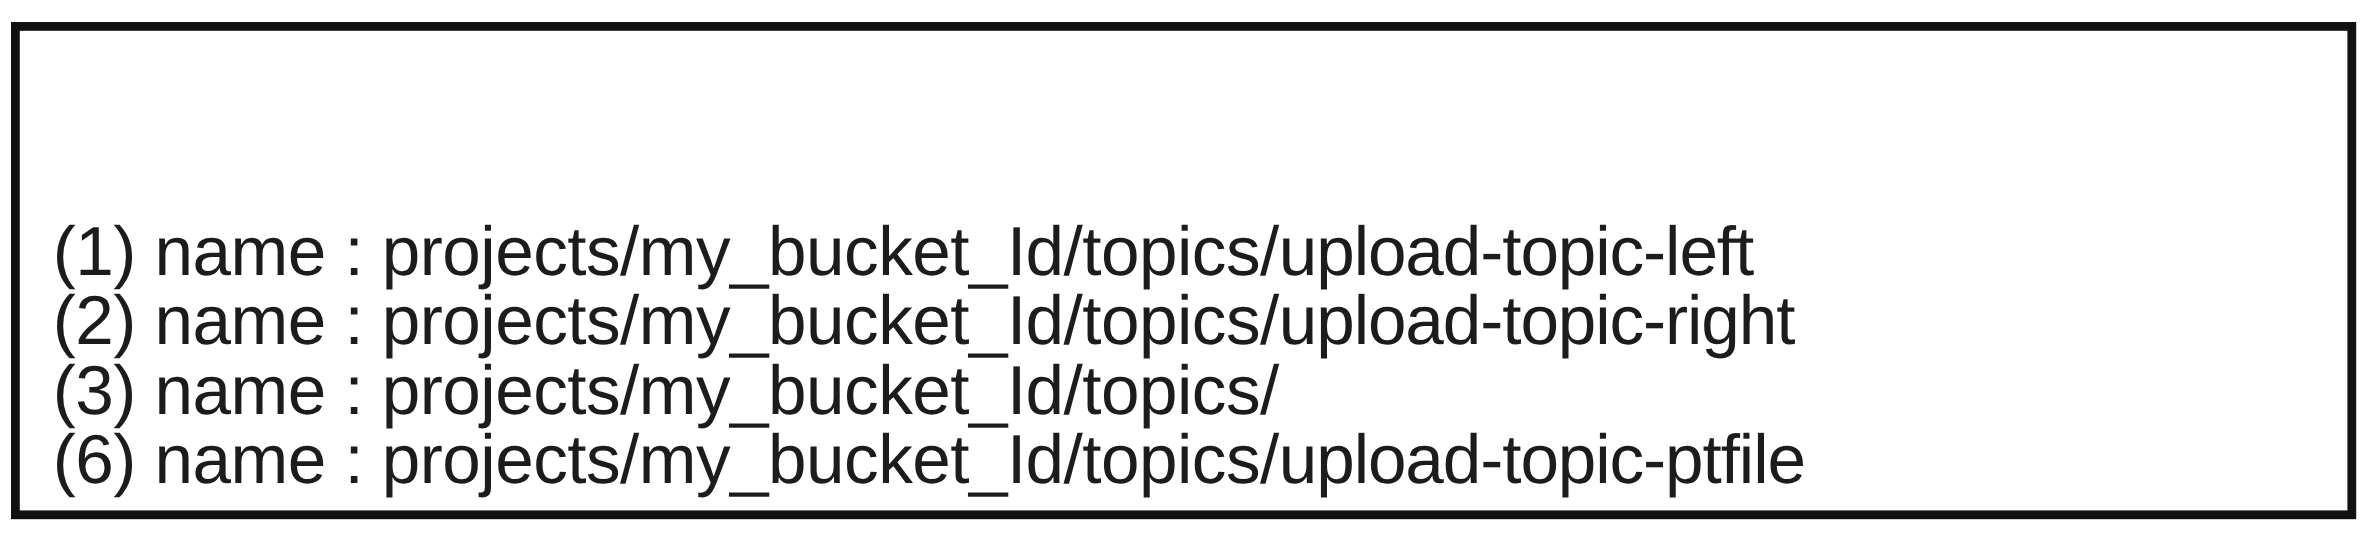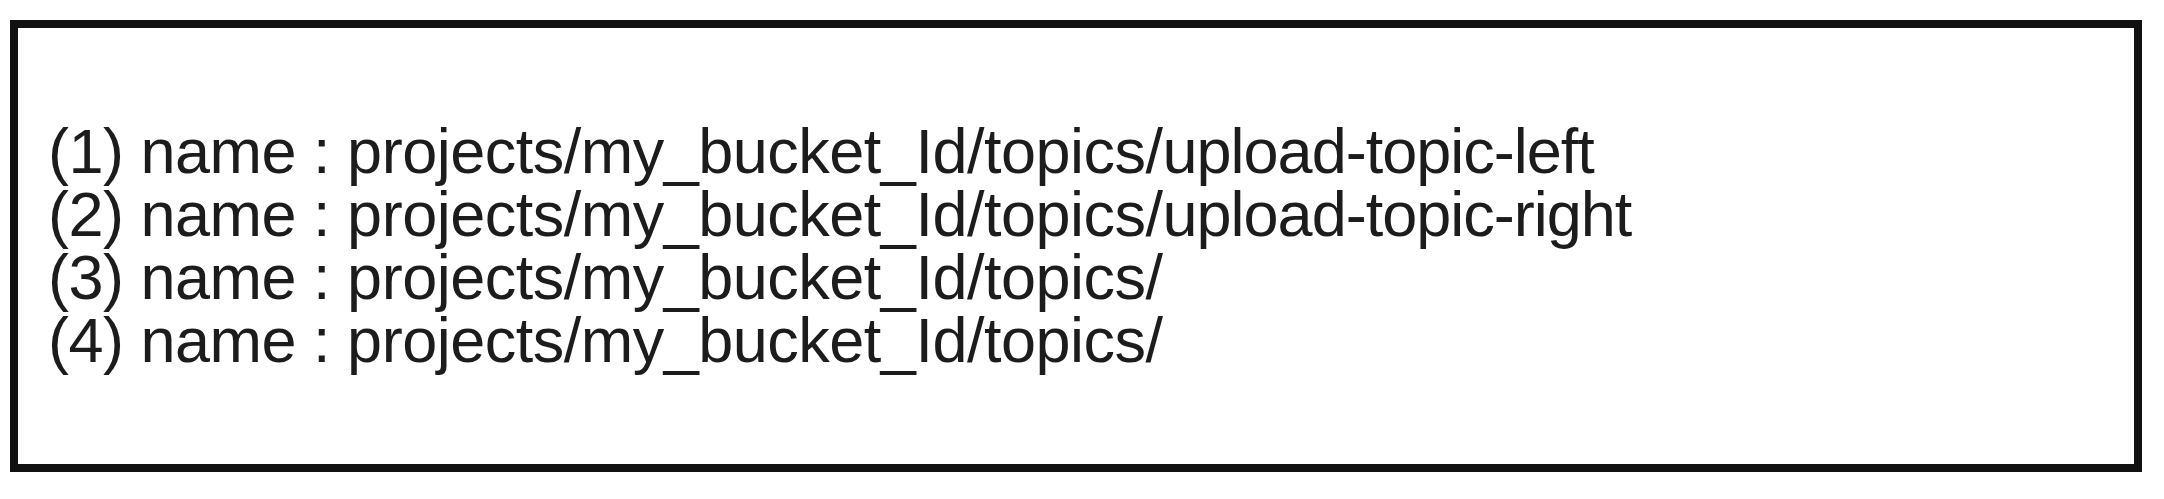--- a/index.html
+++ b/index.html
@@ -18,21 +18,21 @@
     height: 452px;
   }
   .topic-box {
     box-sizing: border-box;
     width: 100%;
     height: 100%;
     border: 8px solid #111111;
     background: #ffffff;
     display: flex;
     flex-direction: column;
-    justify-content: center;
+    justify-content: flex-end;
     padding: 14px 21px 14px 30px;
   }
   .topic-line {
     display: flex;
     align-items: center;
     white-space: pre;
     font-family: "Liberation Sans", "DejaVu Sans", sans-serif;
     font-size: 63px;
     line-height: 1;
     color: #1c1c1c;
@@ -58,17 +58,17 @@
 
     <div class="topic-line">
       <span class="seg-regular">(2) name : </span><span class="seg-regular">projects/my_bucket_Id/topics/</span><span class="seg-bold">upload-topic-right</span>
     </div>
 
     <div class="topic-line">
       <span class="seg-regular">(3) name : </span><span class="seg-regular">projects/my_bucket_Id/topics/</span>
     </div>
 
     <div class="topic-line">
-      <span class="seg-regular">(4) name : </span><span class="seg-regular">projects/my_bucket_Id/topics/</span>
+      <span class="seg-regular">(6) name : </span><span class="seg-regular">projects/my_bucket_Id/topics/</span><span class="seg-bold">upload-topic-ptfile</span>
     </div>
 
   </div>
 </div>
 
 </body></html>

